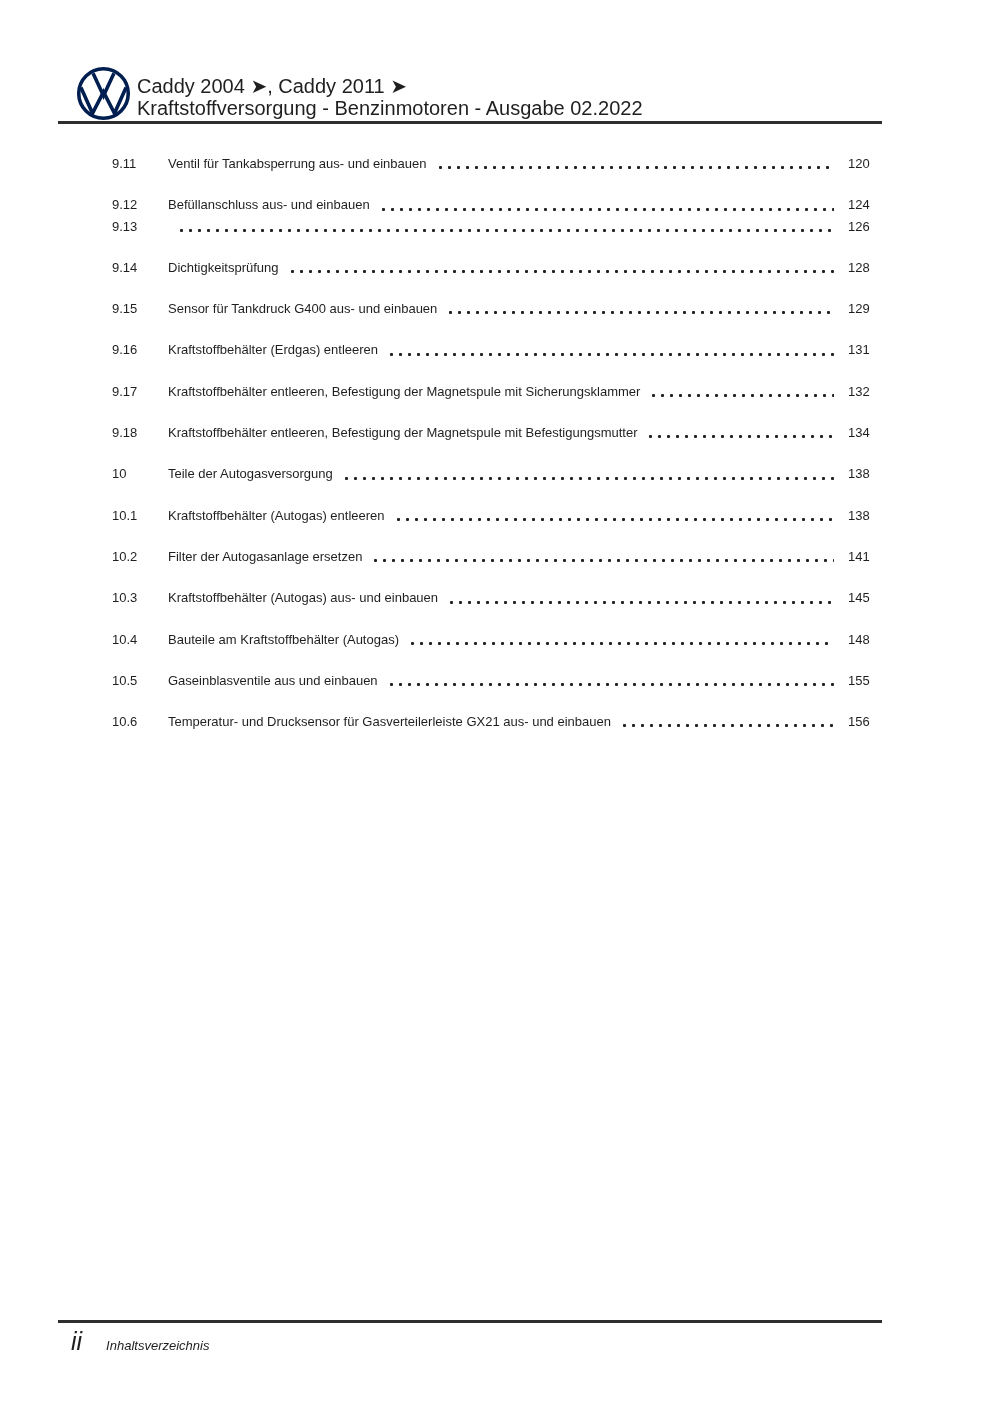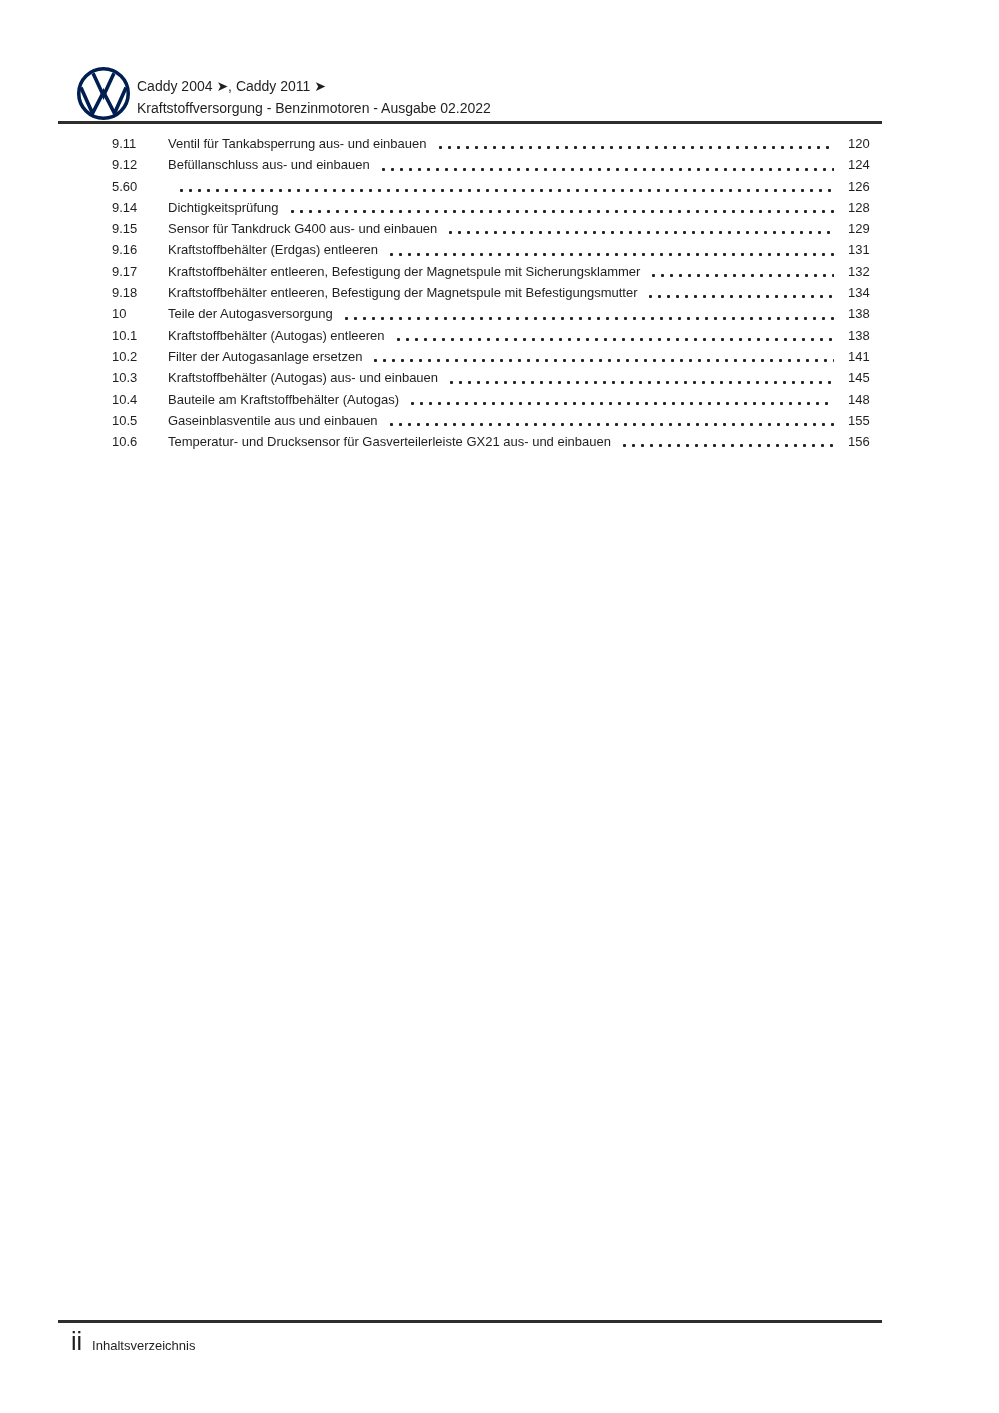--- a/index.html
+++ b/index.html
@@ -13,21 +13,21 @@
   }
   .page { position:absolute; inset:0; }
 
   
   .logo {
     position:absolute; left:76px; top:66px;
     width:55px; height:55px;
   }
   .header-text {
     position:absolute; left:137px; top:76px;
-    font-size:14px; line-height:21.5px;
+    font-size:20px; line-height:21.5px;
     white-space:nowrap;
   }
   .header-rule {
     position:absolute; left:58px; top:121px;
     width:824px; height:2.5px;
     background:#2e2e2e;
   }
 
   
   .toc {
@@ -37,42 +37,42 @@
   .toc-row {
     display:flex;
     align-items:baseline;
     padding-left:54px;
     font-size:13px;
     line-height:21.3px;
     white-space:nowrap;
   }
   .toc-row.bold { font-weight:normal; }
   .toc-num { flex:none; width:56px; }
-  .toc-title { flex:none; }
+  .toc-title { flex:none;margin-top:20px; }
   .toc-leader {
     flex:1 1 auto;
     align-self:stretch;
     margin:0 14px 0 9px;
     min-width:18px;
     background-image:radial-gradient(circle, #222222 1.3px, transparent 1.8px);
     background-size:9px 3px;
     background-repeat:repeat-x;
     background-position:left calc(100% - 5px);
   }
   .toc-page { flex:none; width:34px; text-align:left; }
 
   
   .footer-rule {
     position:absolute; left:58px; top:1320px;
     width:824px; height:3px;
     background:#2e2e2e;
   }
   .footer {
     position:absolute; left:71px; top:1326px;
-    display:flex; align-items:baseline; gap:10px;
+    display:flex; align-items:baseline; gap:24px;font-style:italic;
   }
   .footer-page { font-size:25px; line-height:30px; }
   .footer-section { font-size:13px; }
 </style>
 </head>
 <body>
 
 <div class="page">
 
   <div class="logo">
@@ -97,21 +97,21 @@
         <span class="toc-leader"></span>
         <span class="toc-page">120</span>
       </div>
       <div class="toc-row">
         <span class="toc-num">9.12</span>
         <span class="toc-title">Befüllanschluss aus- und einbauen</span>
         <span class="toc-leader"></span>
         <span class="toc-page">124</span>
       </div>
       <div class="toc-row">
-        <span class="toc-num">5.60</span>
+        <span class="toc-num">9.13</span>
         <span class="toc-leader"></span>
         <span class="toc-page">126</span>
       </div>
       <div class="toc-row">
         <span class="toc-num">9.14</span>
         <span class="toc-title">Dichtigkeitsprüfung</span>
         <span class="toc-leader"></span>
         <span class="toc-page">128</span>
       </div>
       <div class="toc-row">

